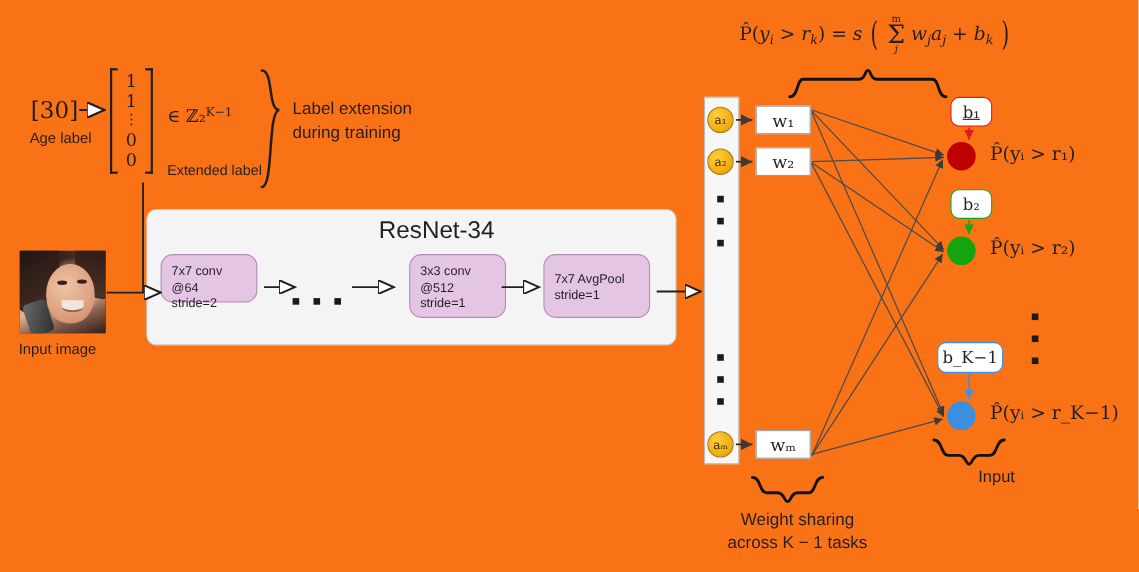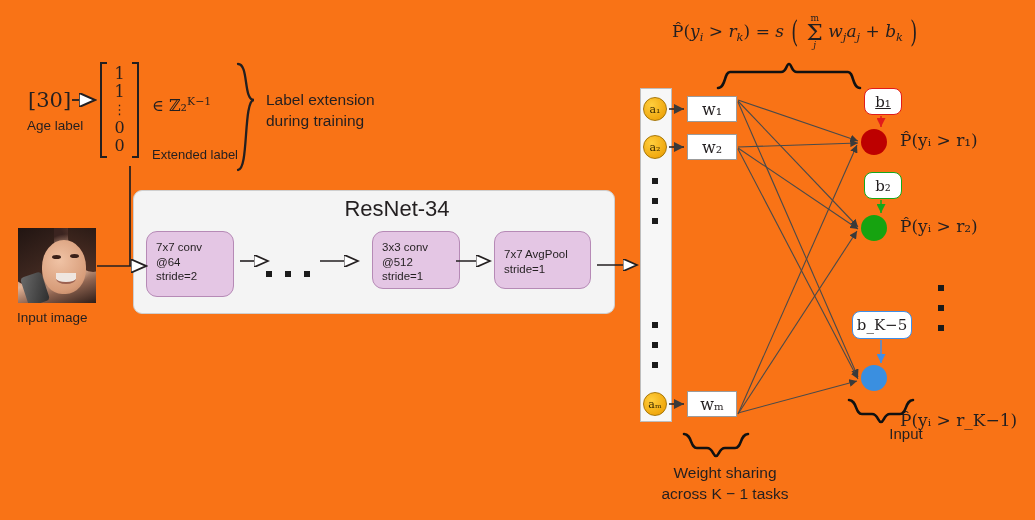--- a/index.html
+++ b/index.html
@@ -46,21 +46,21 @@
   #input-image .phone{position:absolute;left:6px;top:46px;width:22px;height:30px;border-radius:4px;
       background:linear-gradient(120deg,#6b6b6b,#2d2d2d);transform:rotate(-18deg);}
   #input-image-cap{left:17px;top:310px;font-size:13.5px;color:#231f20;}
 
   
   #resnet-box{left:133px;top:190px;width:480px;height:122px;background:#f4f4f4;
       border:1.6px solid #cfcfcf;border-radius:9px;}
   #resnet-title{left:133px;top:196px;width:480px;text-align:center;font-size:22px;color:#231f20;padding-left:24px;}
   .convbox{position:absolute;background:#e4c6e4;border:1.6px solid #b68ab6;border-radius:11px;
       color:#231f20;font-size:11.5px;line-height:14.5px;padding:8px 9px;box-sizing:border-box;}
-  #conv1{left:146px;top:231px;width:88px;height:66px;}
+  #conv1{left:146px;top:231px;width:88px;height:44px;}
   #conv2{left:372px;top:231px;width:88px;height:58px;}
   #conv3{left:494px;top:231px;width:97px;height:58px;}
   .dots3{position:absolute;display:flex;gap:13px;}
   .dots3 i{width:6px;height:6px;background:#1b1b1b;display:block;}
   #resnet-dots{left:266px;top:271px;}
 
   
   #act-col{left:640px;top:88px;width:30px;height:332px;background:#f7f7f7;border:1.5px solid #bdbdbd;}
   .act-node{position:absolute;width:24px;height:24px;border-radius:50%;
       background:radial-gradient(circle at 35% 32%, #ffce3d, #f0a80e 72%, #d18f06 100%);
@@ -92,21 +92,21 @@
   #bk{left:852px;top:311px;width:60px;height:28px;border:1.7px solid #3f8fe8;}
 
   
   .onode{position:absolute;width:26px;height:26px;border-radius:50%;box-sizing:border-box;}
   #o1{left:861px;top:129px;background:#bd0000;}
   #o2{left:861px;top:215px;background:#16a310;}
   #o3{left:861px;top:365px;background:#3a8fe0;}
   .olabel{position:absolute;font-family:"DejaVu Serif",serif;font-size:17px;color:#231f20;white-space:nowrap;}
   #ol1{left:900px;top:130px;}
   #ol2{left:900px;top:216px;}
-  #ol3{left:900px;top:366px;margin-top:44px;}
+  #ol3{left:900px;top:366px;}
 
   
   #top-formula{left:672px;top:14px;font-family:"DejaVu Serif",serif;font-size:17px;color:#231f20;white-space:nowrap;}
 
   
   #ws-cap{left:612px;top:462px;width:226px;text-align:center;font-size:15.5px;line-height:21px;color:#231f20;}
   #tasks-cap{left:845px;top:425px;width:122px;text-align:center;font-size:15px;color:#231f20;}
 
   svg.ov{position:absolute;left:0;top:0;width:1035px;height:520px;pointer-events:none;overflow:visible;}
   sup.s{font-size:0.68em;vertical-align:super;}
@@ -202,21 +202,21 @@
       <i></i>
       <i></i>
     </div>
 
   <div id="w1" class="wbox">w₁</div>
   <div id="w2" class="wbox">w₂</div>
   <div id="wm" class="wbox">wₘ</div>
 
   <div id="b1" class="bbox">b₁</div>
   <div id="b2" class="bbox">b₂</div>
-  <div id="bk" class="bbox">b_K−5</div>
+  <div id="bk" class="bbox">b_K−1</div>
 
   <div id="o1" class="onode"></div>
   <div id="o2" class="onode"></div>
   <div id="o3" class="onode"></div>
   <div id="ol1" class="olabel">P̂(yᵢ &gt; r₁)</div>
   <div id="ol2" class="olabel">P̂(yᵢ &gt; r₂)</div>
   <div id="ol3" class="olabel">P̂(yᵢ &gt; r_K−1)</div>
   <div id="out-dots" class="vdots">
       <i></i>
       <i></i>

